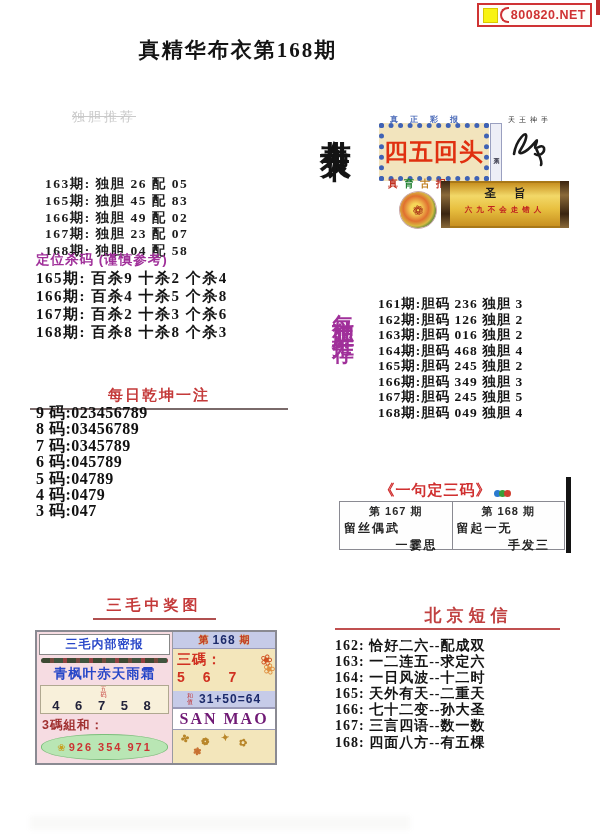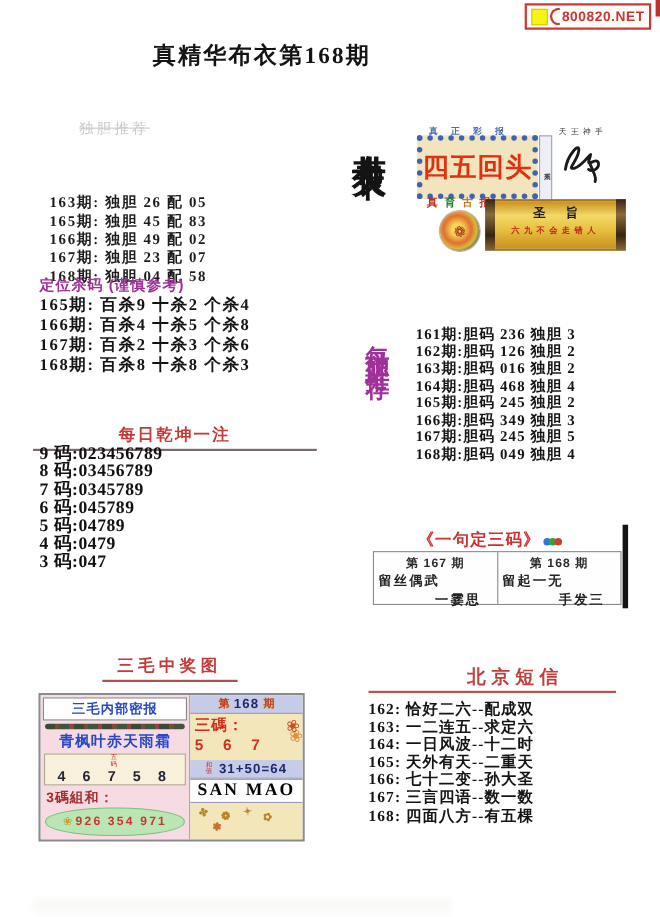--- a/index.html
+++ b/index.html
@@ -44,21 +44,21 @@
   .sm-right{width:43%;background:#f3e6bb;display:flex;flex-direction:column;}
   .sm-bar{background:#c6cbe8;border-bottom:1px solid #9a9ab8;display:flex;align-items:center;justify-content:center;gap:4px;padding:1px 2px;}
   .sm-ornate{color:#c0392b;font-size:10px;font-weight:bold;text-shadow:0 0 1px #e8b020;}
   .sm-period-num{color:#1c2a6a;font-size:12px;font-weight:bold;letter-spacing:1px;}
   .sm-sanma-area{position:relative;flex:0 0 38px;padding:2px 4px;}
   .sm-sanma-label{color:#d03020;font-size:14px;font-weight:bold;letter-spacing:1px;}
   .sm-sanma-num{color:#d03020;font-size:14px;font-weight:bold;letter-spacing:7px;}
   .sm-flower{position:absolute;right:2px;top:2px;font-size:15px;color:#d05020;transform:rotate(15deg);text-shadow:5px 8px 0 #e09040;}
   .sm-sum-pre{color:#c03030;font-size:6px;line-height:6px;width:8px;}
   .sm-sum{color:#1c2a6a;font-size:12px;font-weight:bold;letter-spacing:1px;}
-  .sm-sanmao{background:#fff;border-top:1px solid #9a9ab8;border-bottom:1px solid #9a9ab8;color:#000000;font-size:16px;font-weight:bold;text-align:center;letter-spacing:2px;padding:1px 0;}
+  .sm-sanmao{background:#fff;border-top:1px solid #9a9ab8;border-bottom:1px solid #9a9ab8;color:#701a75;font-size:16px;font-weight:bold;text-align:center;letter-spacing:2px;padding:1px 0;}
   .sm-deco{flex:1;position:relative;overflow:hidden;}
   .sm-deco span{position:absolute;color:#b8862a;font-size:10px;font-weight:bold;}
 
   
   .buyi-vert{top:116px;left:314px;writing-mode:vertical-rl;text-orientation:upright;font-size:31px;font-weight:bold;color:#141414;letter-spacing:5px;height:190px;}
   .banner-top-txt{top:114px;left:390px;color:#4a6ab8;font-size:8px;letter-spacing:12px;font-weight:bold;}
   .banner-box{top:123px;left:379px;width:100px;height:48px;border:5px dotted #3f62b5;background:#f2e4bd;display:flex;align-items:center;justify-content:center;}
   .banner-txt{color:#e03010;font-size:24px;font-weight:bold;letter-spacing:1px;font-family:"Liberation Serif",serif;}
   .banner-strip{top:123px;left:490px;width:10px;height:58px;background:#edeef6;border:1px solid #9aa0c0;writing-mode:vertical-rl;text-orientation:upright;font-size:6px;color:#445;display:flex;align-items:center;justify-content:center;}
   .sign-caption{top:115px;left:508px;color:#333;font-size:7px;letter-spacing:4px;}

